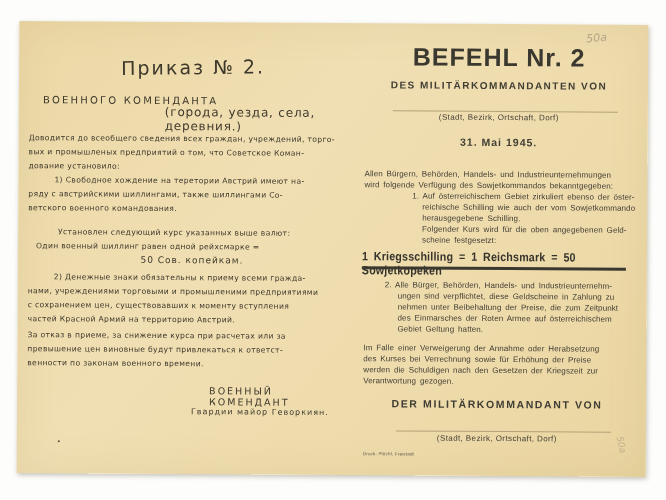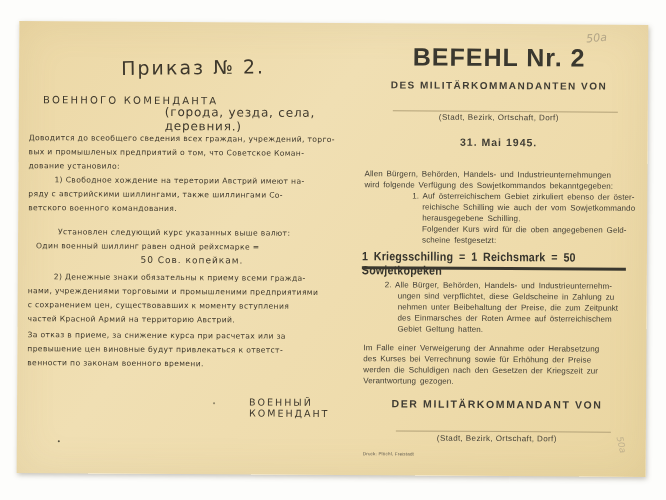--- a/index.html
+++ b/index.html
@@ -24,21 +24,21 @@
   .ru-sub2{position:absolute;left:138px;top:83px;font-size:12px;letter-spacing:.8px;}
   .ru-date{position:absolute;left:104px;top:93px;font-size:11px;letter-spacing:1.8px;}
   .ru-body{font-size:7.6px;line-height:14px;letter-spacing:.35px;}
   .ru-para1{position:absolute;left:2px;top:110px;}
   .ru-item1{position:absolute;left:2px;top:152px;text-indent:26px;}
   .ru-kurs{position:absolute;left:32px;top:204px;}
   .ru-rate1{position:absolute;left:10px;top:218px;}
   .ru-rate2{position:absolute;left:0;top:233px;width:332px;text-align:center;font-size:9px;letter-spacing:1px;}
   .ru-item2{position:absolute;left:2px;top:249px;text-indent:26px;}
   .ru-penalty{position:absolute;left:2px;top:307px;}
-  .ru-sig1{position:absolute;left:184px;top:374px;font-size:9.5px;letter-spacing:2px;margin-left:40px;}
+  .ru-sig1{position:absolute;left:184px;top:363px;font-size:9.5px;letter-spacing:2px;}
   .ru-sig2{position:absolute;left:166px;top:385px;font-size:8px;letter-spacing:1px;}
   
   .de{color:#403d34;}
   .de-col{position:absolute;left:344px;top:0;width:272px;height:100%;}
   .de-title{position:absolute;left:0;top:19px;width:100%;text-align:center;
     font-size:25px;font-weight:bold;letter-spacing:1px;color:#3a382f;}
   .de-sub{position:absolute;left:0;top:56px;width:100%;text-align:center;
     font-size:10px;font-weight:bold;letter-spacing:1.5px;}
   .fill-line{position:absolute;height:0;border-top:1px solid #b3a279;}
   .de-line1{left:30px;top:87px;width:225px;}
@@ -86,20 +86,21 @@
     <div class="ru-rate1 ru-body">Один военный шиллинг равен одной рейхсмарке  =</div>
     <div class="ru-rate2">50 Сов. копейкам.</div>
     <div class="ru-item2 ru-body pre">2) Денежные знаки обязательны к приему всеми гражда-
 нами, учреждениями торговыми и промышленими предприятиями
 с сохранением цен, существовавших к моменту вступления
 частей Красной Армий на территорию Австрий.</div>
     <div class="ru-penalty ru-body pre">За отказ в приеме, за снижение курса при расчетах или за
 превышение цен виновные будут привлекаться к ответст-
 венности по законам военного времени.</div>
     <div class="ru-sig1">ВОЕННЫЙ КОМЕНДАНТ</div>
+    <div class="ru-sig2">Гвардии майор Геворкиян.</div>
   </div>
 
   <div class="de-col de">
     <div class="de-title">BEFEHL Nr. 2</div>
     <div class="de-sub">DES MILITÄRKOMMANDANTEN VON</div>
     <div class="fill-line de-line1"></div>
     <div class="de-stadt1">(Stadt, Bezirk, Ortschaft, Dorf)</div>
     <div class="de-date">31. Mai 1945.</div>
     <div class="de-para1 de-body pre">Allen Bürgern, Behörden, Handels- und Industrieunternehmungen
 wird folgende Verfügung des Sowjetkommandos bekanntgegeben:</div>

